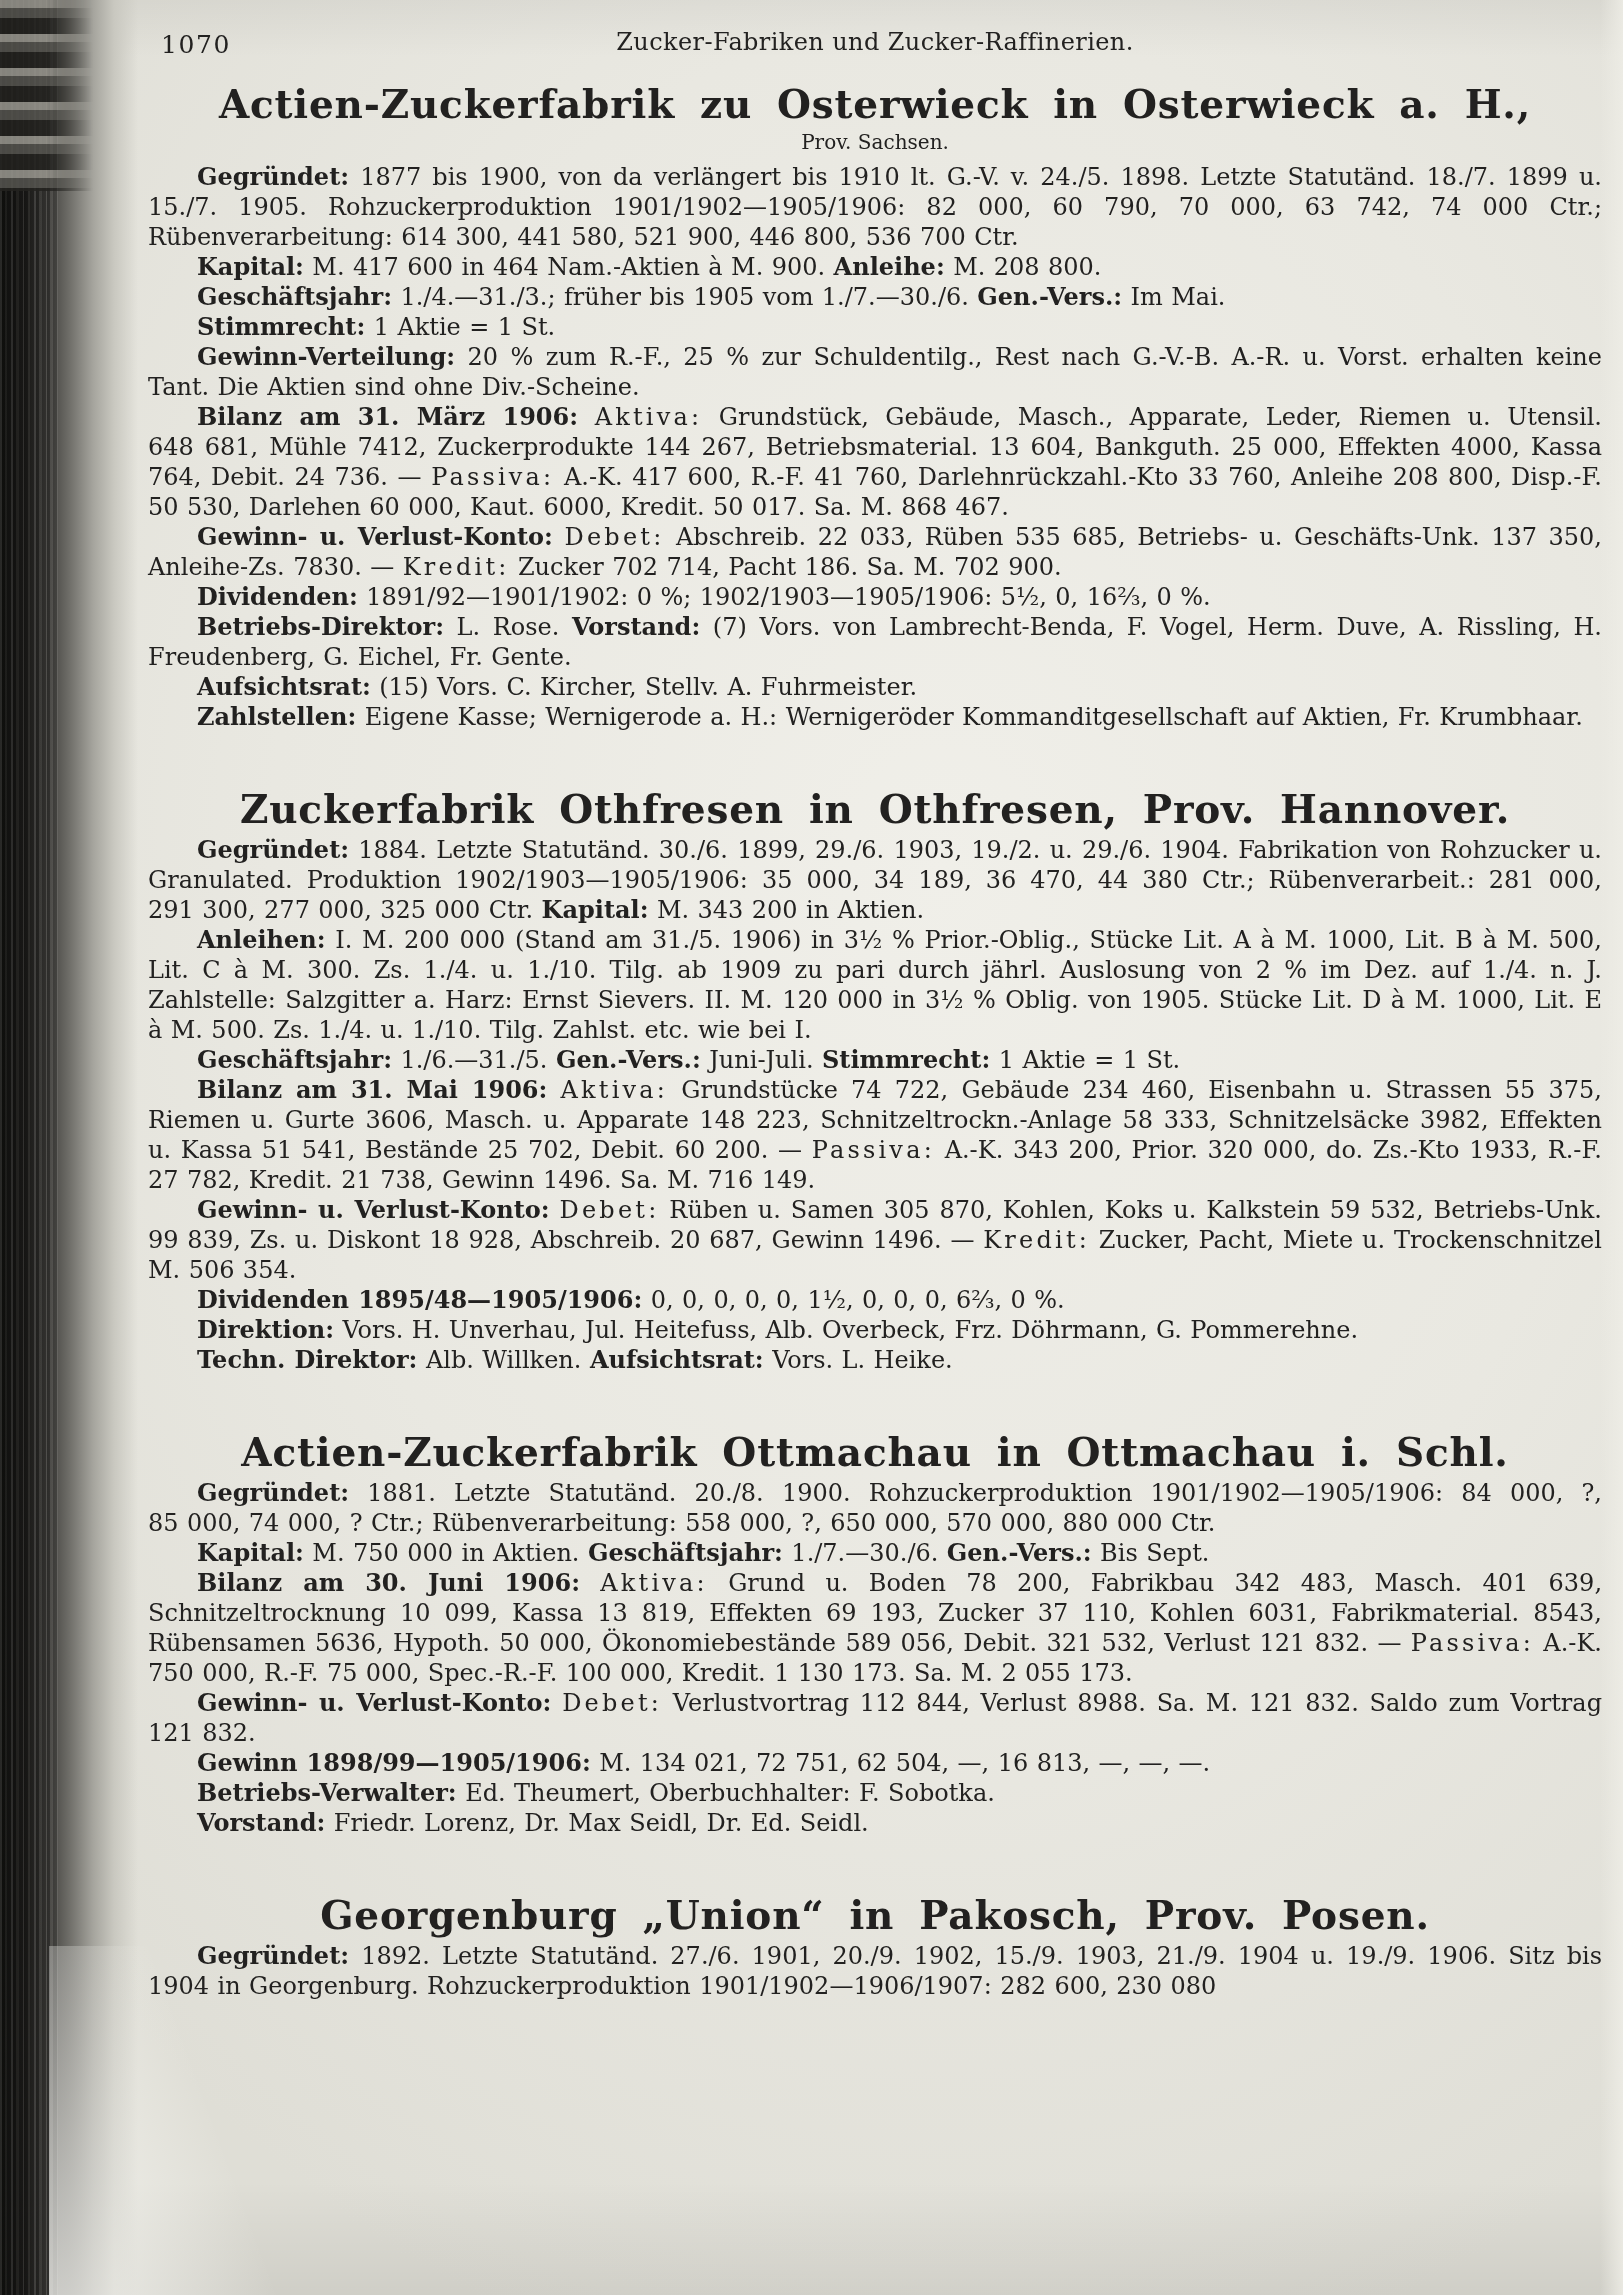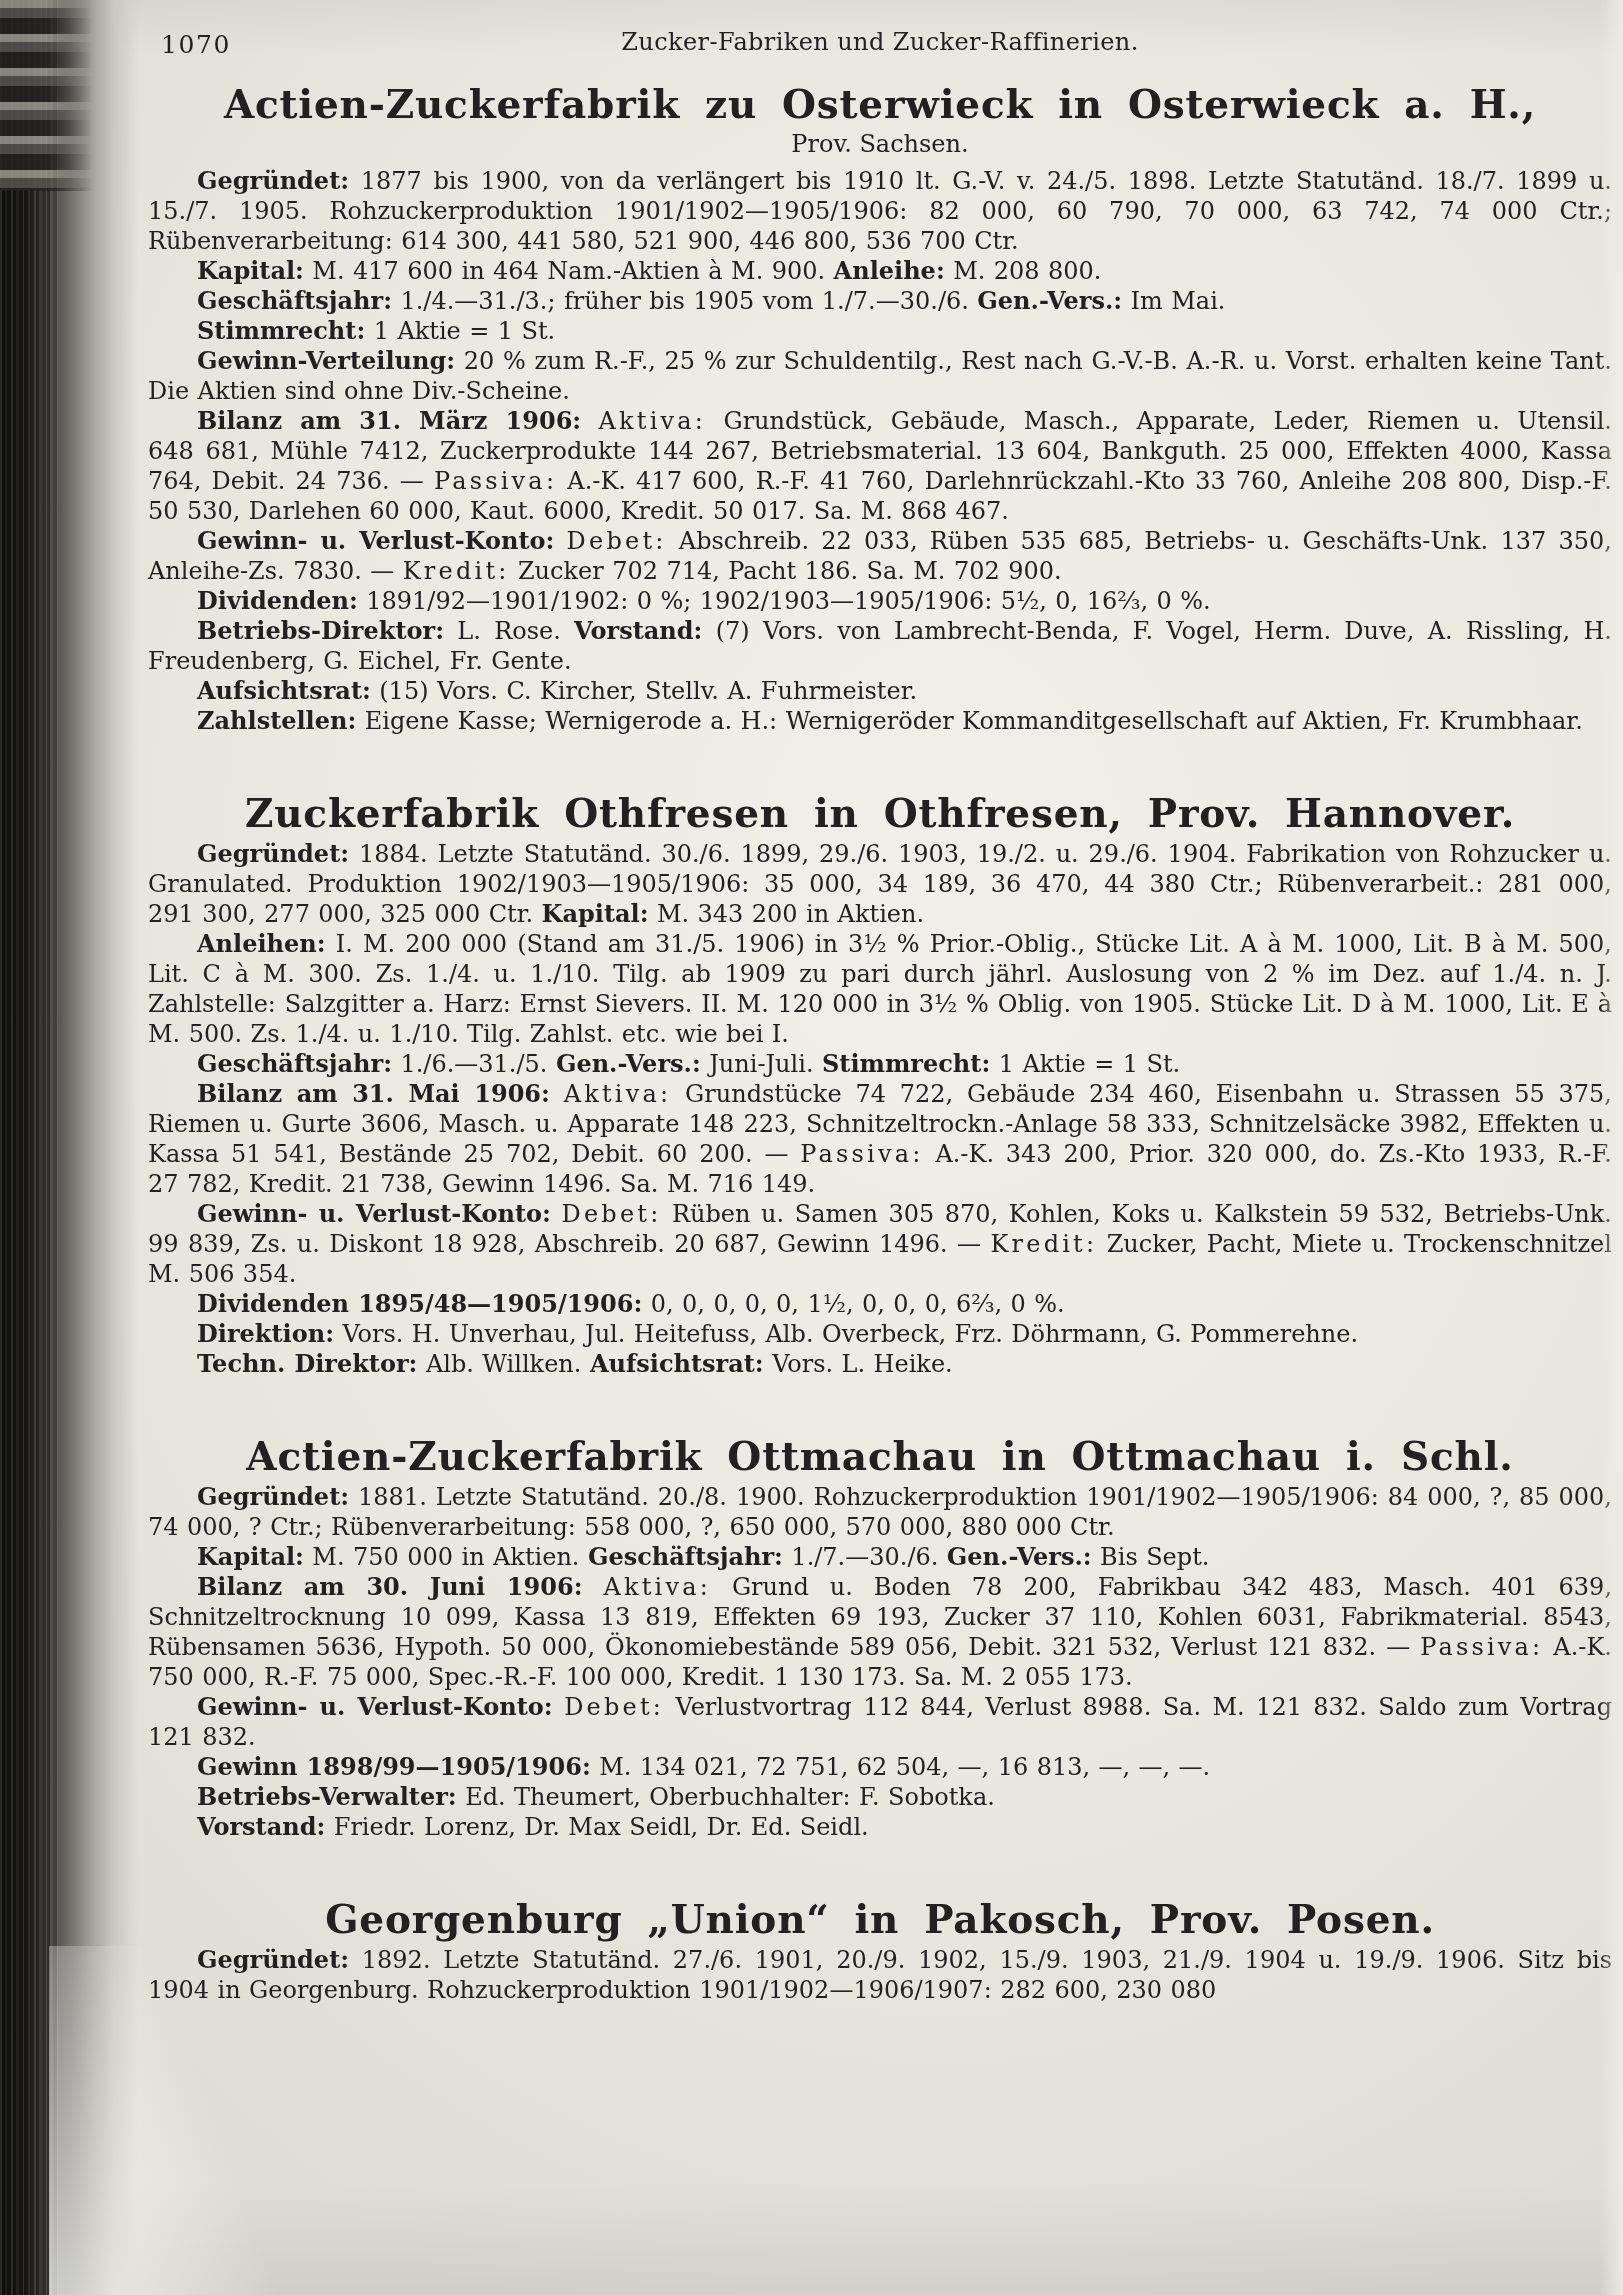--- a/index.html
+++ b/index.html
@@ -35,32 +35,32 @@
     background:linear-gradient(70deg, rgba(250,250,246,.75), rgba(250,250,246,0) 62%);
     pointer-events:none;
   }
   .right-fade{
     position:absolute;right:0;top:0;bottom:0;width:23px;
     background:linear-gradient(270deg, rgba(238,237,230,.85), rgba(238,237,230,0));
     pointer-events:none;z-index:5;
   }
   .content{
     position:absolute;left:0;right:0;top:0;bottom:0;
-    padding:28px 11px 0 148px;overflow:hidden;
+    padding:28px 21px 0 148px;overflow:hidden;
   }
   .pagehead{position:relative;margin-bottom:19.5px;height:34px}
   .page-number{position:absolute;left:13px;top:1.6px;font-size:25px;letter-spacing:1.6px}
   .running-header{text-align:center;font-size:24px;letter-spacing:0.4px}
   .entry{margin-top:55px}
   .entry:first-of-type{margin-top:14.6px}
   .entry-title{
     margin:0 0 3.2px;text-align:center;font-weight:700;
     font-size:39px;line-height:1.15;letter-spacing:0.8px;word-spacing:10.6px;
   }
-  .entry-subtitle{text-align:center;font-size:24px;margin:0 0 8px}
+  .entry-subtitle{text-align:center;font-size:20px;margin:0 0 8px}
   .para{
     margin:0;font-size:24px;line-height:30px;text-align:justify;
     text-indent:49px;word-spacing:0.8px;
   }
   .lead{font-weight:700}
   .sperr{letter-spacing:3.2px}
 </style>
 </head>
 <body>
 

